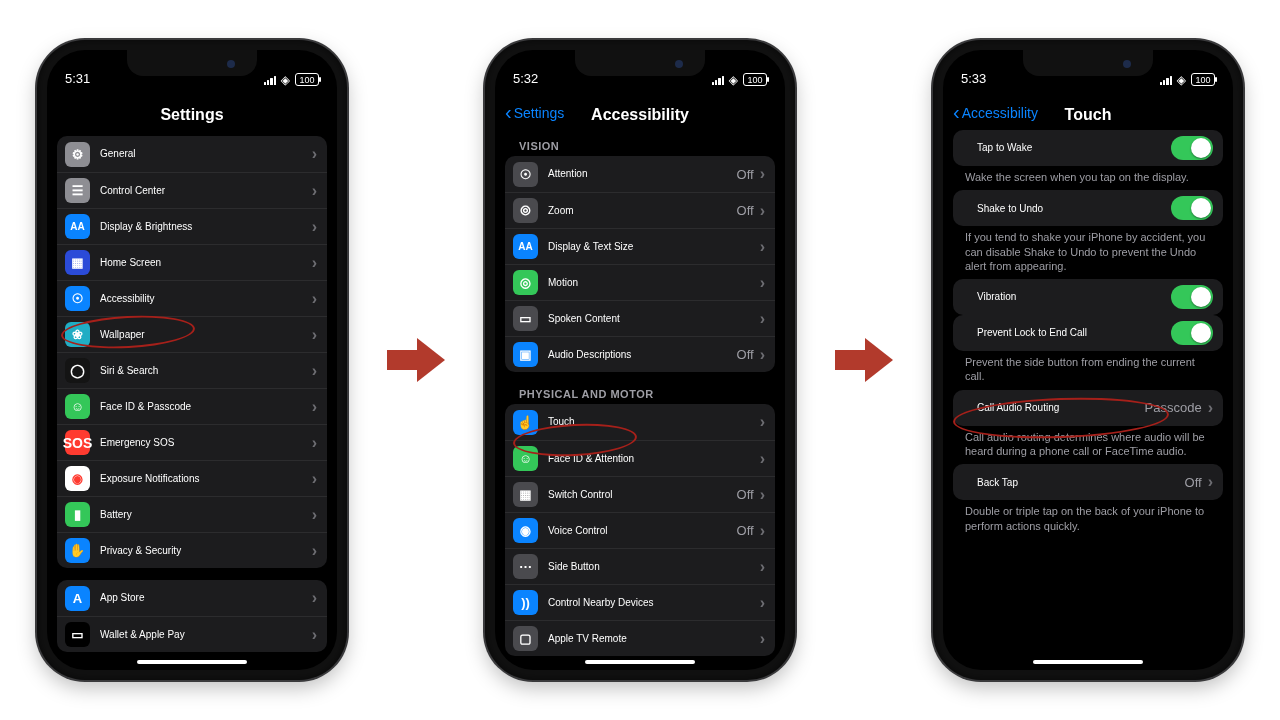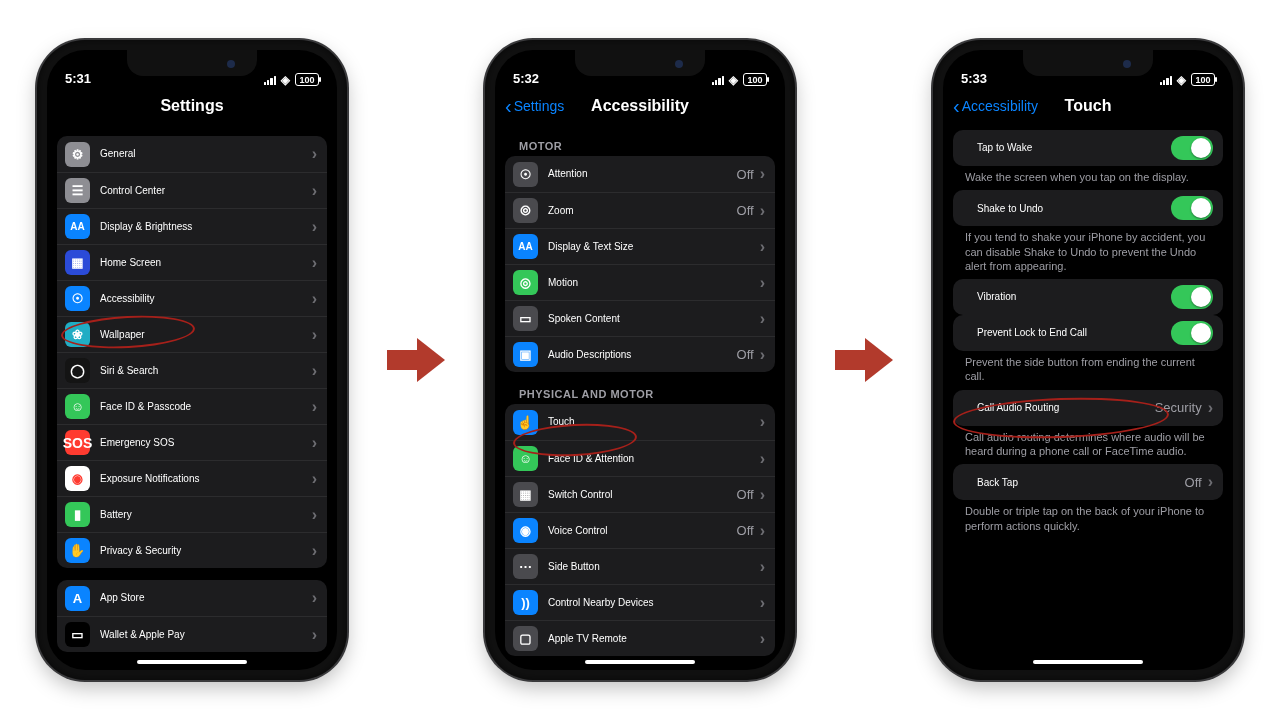--- a/index.html
+++ b/index.html
@@ -19,33 +19,33 @@
   html,body{margin:0;padding:0;background:var(--page-bg);}
   body{width:1280px;height:720px;position:relative;font-family:-apple-system,BlinkMacSystemFont,"Helvetica Neue",Arial,sans-serif;}
   .stage{position:absolute;inset:0;display:flex;align-items:center;justify-content:center;gap:40px;}
   
   .phone{width:310px;height:640px;background:var(--phone-body);border-radius:48px;padding:10px;box-sizing:border-box;position:relative;
     box-shadow:0 0 0 2px #3a3a3c, 0 8px 20px rgba(0,0,0,.25), inset 0 0 8px rgba(0,0,0,.6);}
   .screen{width:100%;height:100%;background:var(--screen-bg);border-radius:38px;overflow:hidden;position:relative;display:flex;flex-direction:column;}
   .notch{position:absolute;top:0;left:50%;transform:translateX(-50%);width:130px;height:26px;background:var(--phone-body);border-bottom-left-radius:16px;border-bottom-right-radius:16px;z-index:5;}
   .notch::after{content:"";position:absolute;right:22px;top:10px;width:8px;height:8px;border-radius:50%;background:#1d2b4a;}
   
-  .statusbar{height:38px;display:flex;align-items:flex-end;padding:0 18px 2px;box-sizing:border-box;color:#fff;font-size:13px;font-weight:700;}
+  .statusbar{height:38px;display:flex;align-items:flex-end;padding:0 18px 2px;box-sizing:border-box;color:#fff;font-size:13px;font-weight:400;}
   .statusbar .time{flex:0 0 60px;}
   .statusbar .spacer{flex:1;}
   .status-icons{display:flex;align-items:center;gap:5px;}
   .sig{display:flex;align-items:flex-end;gap:1px;height:10px;}
   .sig span{width:2.2px;background:#fff;border-radius:.5px;}
   .sig span:nth-child(1){height:3px;} .sig span:nth-child(2){height:5px;} .sig span:nth-child(3){height:7px;} .sig span:nth-child(4){height:9px;}
   .wifi{font-size:12px;line-height:1;}
   .batt{display:flex;align-items:center;gap:3px;font-size:9px;}
   .batt-box{width:22px;height:11px;border:1px solid #fff;border-radius:3px;display:flex;align-items:center;justify-content:center;position:relative;}
   .batt-box::after{content:"";position:absolute;right:-3px;top:3px;width:2px;height:5px;background:#fff;border-radius:1px;}
   
-  .navbar{height:36px;display:flex;align-items:center;justify-content:center;position:relative;color:#fff;font-size:15px;font-weight:700;}
+  .navbar{height:36px;display:flex;align-items:flex-end;justify-content:center;position:relative;color:#fff;font-size:15px;font-weight:700;}
   .navbar .title-large{font-size:16px;}
   .back{position:absolute;left:10px;display:flex;align-items:center;color:var(--link);font-weight:400;font-size:14px;}
   .back-chev{font-size:20px;margin-right:2px;font-weight:400;}
   
   .content{flex:1;overflow:hidden;padding:0 10px;}
   .group{margin-top:12px;}
   .group-header{color:var(--subtext);font-size:11px;font-weight:600;letter-spacing:.5px;padding:4px 14px;}
   .list{background:var(--cell-bg);border-radius:10px;overflow:hidden;}
   .row{display:flex;align-items:center;min-height:36px;padding:4px 10px 4px 8px;box-sizing:border-box;border-top:.5px solid var(--cell-sep);position:relative;}
   .list .row:first-child{border-top:0;}
@@ -214,21 +214,21 @@
       </div>
       <div class="navbar">
         <div class="back">
           <span class="back-chev">‹</span>
           <span>Settings</span>
         </div>
         <span class="title-large">Accessibility</span>
       </div>
       <div class="content">
         <div class="group">
-          <div class="group-header">MOTOR</div>
+          <div class="group-header">VISION</div>
           <div class="list" id="p2v">
               <div class="row">
                 <span class="icon" style="background: rgb(74, 74, 78);">☉</span>
                 <span class="label">Attention</span>
                 <span class="value">Off</span>
                 <span class="chev">›</span>
               </div>
               <div class="row">
                 <span class="icon" style="background: rgb(74, 74, 78);">⦾</span>
                 <span class="label">Zoom</span>
@@ -367,21 +367,21 @@
           <div class="row">
             <span class="label">Prevent Lock to End Call</span>
             <span class="toggle"></span>
           </div>
         </div>
         <div class="foot">Prevent the side button from ending the current call.</div>
 
         <div class="list">
           <div class="row">
             <span class="label">Call Audio Routing</span>
-            <span class="value">Security</span>
+            <span class="value">Passcode</span>
             <span class="chev">›</span>
           </div>
         </div>
         <div class="foot">Call audio routing determines where audio will be heard during a phone call or FaceTime audio.</div>
 
         <div class="list">
           <div class="row">
             <span class="label">Back Tap</span>
             <span class="value">Off</span>
             <span class="chev">›</span>

